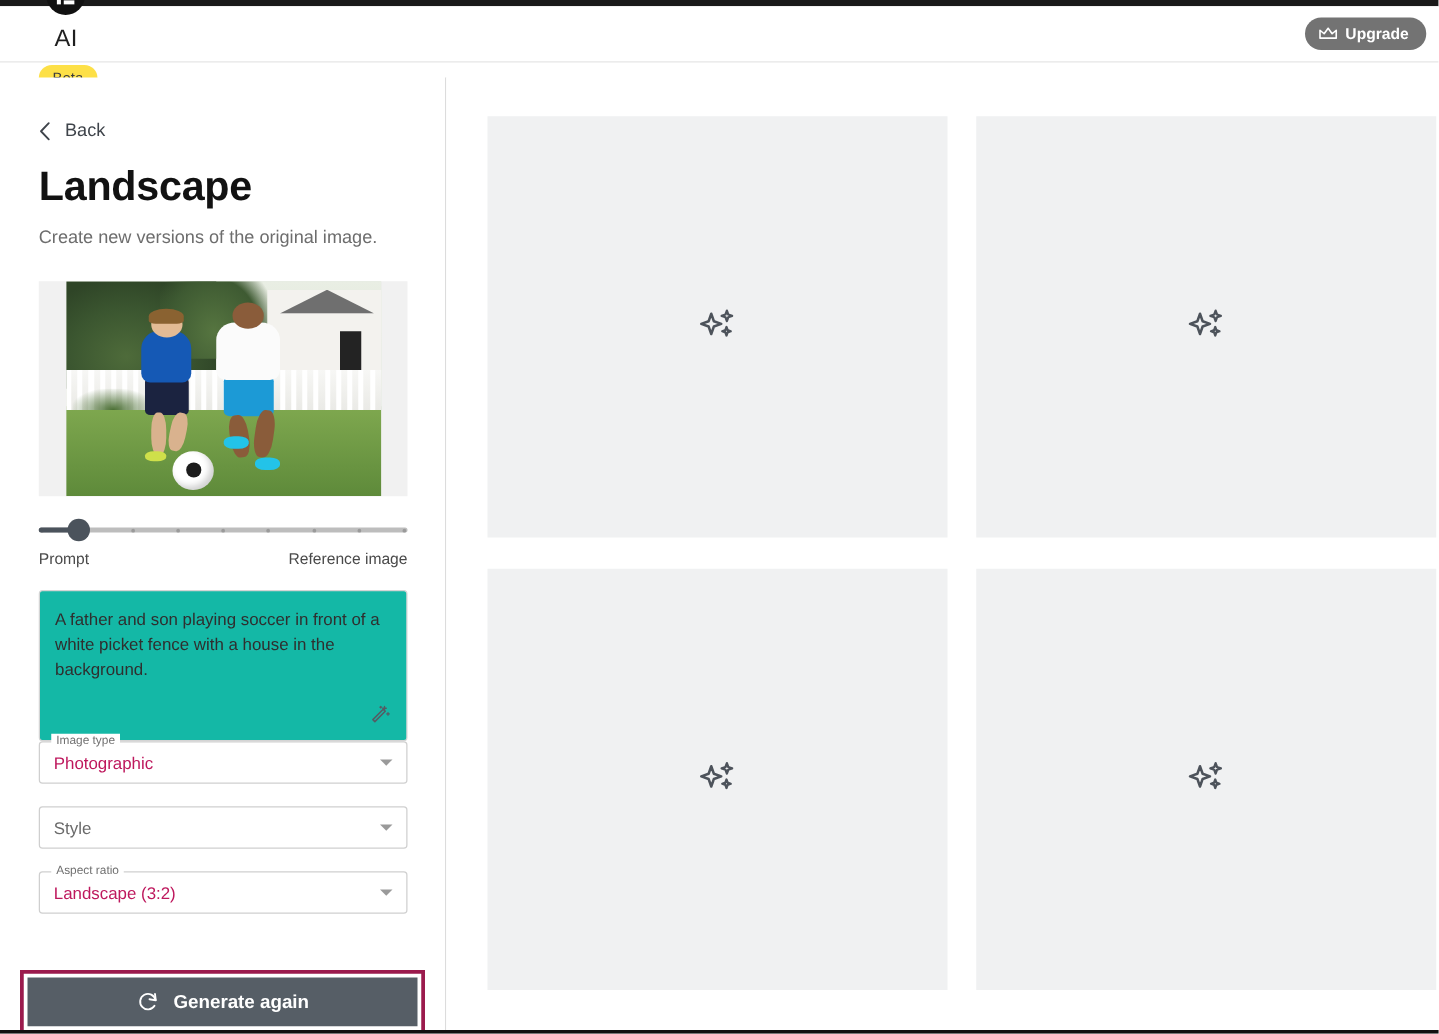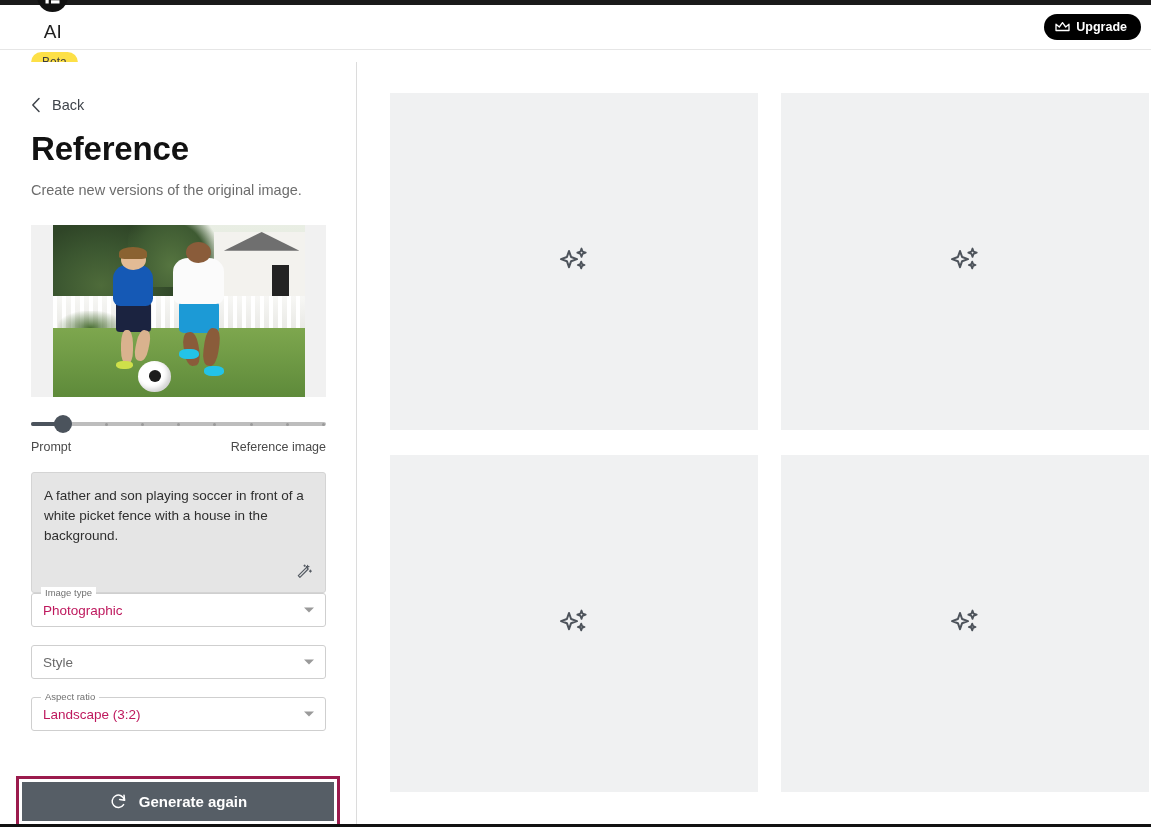--- a/index.html
+++ b/index.html
@@ -68,21 +68,21 @@
     color: #3c3c3c;
     font-size: 12px;
     border-radius: 11px;
     padding: 4px 11px 5px;
     line-height: 1;
     margin-left: 3px;
   }
   .header-spacer { flex: 1; }
   .upgrade-btn {
     display: flex; align-items: center; gap: 6px;
-    background: #000000;
+    background: #737373;
     color: #ffffff;
     font-size: 12.5px;
     font-weight: bold;
     border: none;
     border-radius: 14px;
     padding: 6px 14px 6px 11px;
     cursor: pointer;
     white-space: nowrap;
   }
   .upgrade-btn svg { display: block; }
@@ -259,21 +259,21 @@
   }
 
   
   .prompt-box {
     margin-top: 18px;
     width: 295px;
     height: 121px;
     border: 1px solid #d4d4d4;
     border-radius: 3px;
     position: relative;
-    background: #e5e5e5;
+    background: #14b8a6;
     padding: 13px 12px;
     cursor: text;
   }
   .prompt-text {
     font-size: 13.5px;
     line-height: 20px;
     color: #2f2f2f;
     white-space: pre-wrap;
   }
   .wand-btn {
@@ -409,21 +409,21 @@
 
       <div class="back-row">
         <span>
           <svg width="10" height="16" viewBox="0 0 10 16">
             <path d="M8 1.5 L1.8 8 L8 14.5" fill="none" stroke="#3f444b" stroke-width="1.5" stroke-linecap="round" stroke-linejoin="round"></path>
           </svg>
         </span>
         <span class="back-label">Back</span>
       </div>
 
-      <h1 class="page-title">Reference</h1>
+      <h1 class="page-title">Landscape</h1>
       <p class="page-subtitle">Create new versions of the original image.</p>
 
       <div class="thumb-wrap">
         <div class="thumb-img">
           <div class="ph-sky"></div>
           <div class="ph-trees"></div>
           <div class="ph-trees2"></div>
           <div class="ph-house"></div>
           <div class="ph-roof"></div>
           <div class="ph-door"></div>

